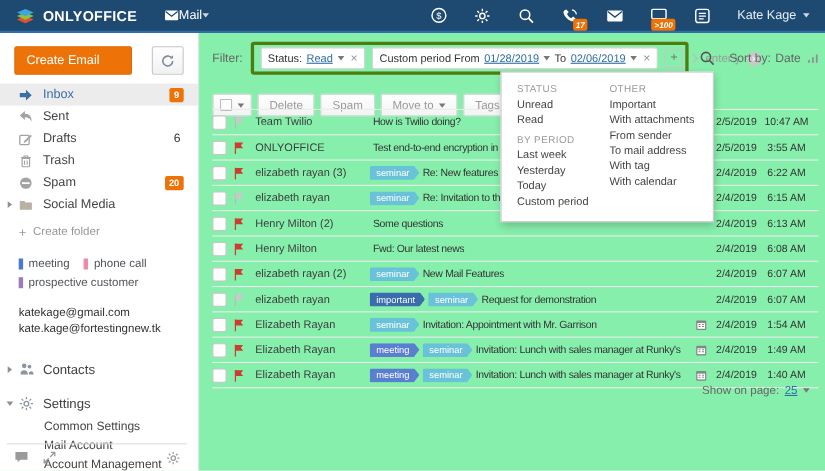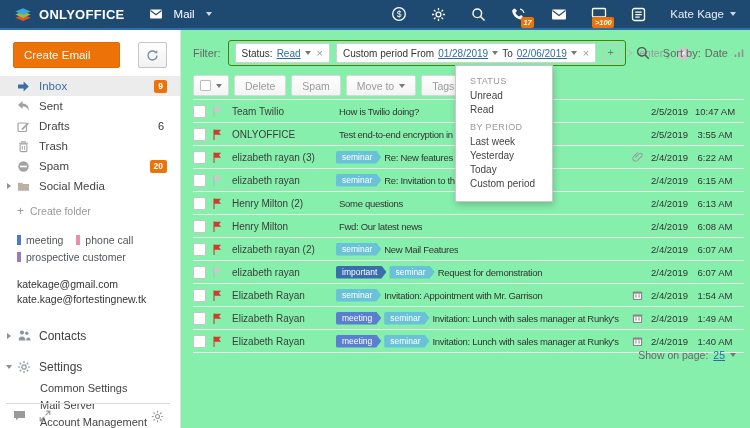--- a/index.html
+++ b/index.html
@@ -5,21 +5,21 @@
   html,body{margin:0;padding:0;}
   body{width:750px;height:428px;overflow:hidden;background:#fff;
        font-family:"Liberation Sans",sans-serif;color:#333;font-size:11px;}
   .app{position:relative;width:750px;height:428px;}
 
   
   .topbar{position:absolute;top:0;left:0;right:0;height:28px;background:#1e4a72;
           border-bottom:2px solid #2f6da8;display:flex;align-items:center;}
   .brand{display:flex;align-items:center;gap:6px;margin-left:13px;cursor:pointer;}
   .brand-name{color:#fff;font-weight:bold;font-size:13px;letter-spacing:.3px;}
-  .module{display:flex;align-items:center;gap:11px;margin-left:24px;color:#fff;
+  .module{display:flex;align-items:center;gap:0;margin-left:24px;color:#fff;
           font-size:11.5px;cursor:pointer;}
   .top-right{margin-left:auto;display:flex;align-items:center;gap:23px;margin-right:14px;}
   .tb-icon{position:relative;width:17px;height:17px;display:flex;align-items:center;
            justify-content:center;cursor:pointer;}
   .badge-orange{position:absolute;background:#ed7309;color:#fff;font-size:7.5px;
                 padding:1.5px 2.5px;border-radius:2px;bottom:-5px;right:-7px;line-height:1;
                 font-weight:bold;}
   .user{color:#e7edf4;font-size:11.5px;display:flex;gap:6px;align-items:center;cursor:pointer;}
   .caret-w{width:0;height:0;border-left:3.5px solid transparent;border-right:3.5px solid transparent;
            border-top:4px solid #cfd9e4;display:inline-block;}
@@ -68,41 +68,41 @@
                color:#8b8b8b;padding-left:7px;}
   .sb-icon{width:13px;height:13px;display:flex;cursor:pointer;color:#9a9a9a;}
   .sb-gear{margin-left:auto;margin-right:6px;}
 
   
   .main{position:absolute;top:30px;left:181px;right:0;bottom:0;background:#86efac;}
 
   .filterbar{position:absolute;top:10px;left:12px;right:6px;height:26px;display:flex;
              align-items:center;}
   .filter-label{font-size:11px;color:#666;margin-right:7px;flex:none;}
-  .filter-box{flex:1;height:24px;border:1px solid #4d7c0f;border-radius:3px;display:flex;
+  .filter-box{flex:1;height:24px;border:3px solid #4d7c0f;border-radius:3px;display:flex;
               align-items:center;padding:0 6px;gap:6px;min-width:0;}
   .chip{height:18px;border:1px solid #d2d2d2;border-radius:2px;display:flex;align-items:center;
         padding:0 6px;gap:4px;font-size:10px;background:#fff;white-space:nowrap;flex:none;}
   .lnk{color:#2e6da4;text-decoration:underline;cursor:pointer;}
   .chip-x{color:#999;font-size:11px;cursor:pointer;margin-left:2px;line-height:1;}
   .add-btn{width:15px;height:15px;border:1px solid #c6c6c6;border-radius:2px;color:#777;
            font-size:11px;line-height:13px;text-align:center;cursor:pointer;flex:none;}
   .add-chev{width:5px;height:5px;border-top:1px solid #bbb;border-right:1px solid #bbb;
             transform:rotate(45deg);flex:none;}
   .query-input{border:none;outline:none;flex:1;min-width:30px;font-size:10.5px;color:#333;
                font-family:inherit;background:transparent;}
   .query-input::placeholder{color:#9b9b9b;}
   .clear-btn{width:13px;height:13px;border-radius:50%;background:#c9c9c9;color:#fff;
              font-size:9px;line-height:13px;text-align:center;cursor:pointer;flex:none;}
   .search-btn{margin-left:10px;display:flex;cursor:pointer;flex:none;}
   .sortby{margin-left:13px;font-size:11px;color:#666;display:flex;gap:4px;align-items:center;
           flex:none;}
   .sort-icon{display:flex;margin-left:2px;cursor:pointer;}
 
-  .toolbar{position:absolute;top:45px;left:12px;display:flex;gap:5px;}
+  .toolbar{position:absolute;top:55px;left:12px;display:flex;gap:5px;}
   .tbtn{height:21px;border:1px solid #d8d8d8;border-radius:2px;
         background:linear-gradient(#fff,#f3f3f3);color:#9a9a9a;font-size:10.5px;
         padding:0 10px;display:flex;align-items:center;gap:5px;cursor:default;
         font-family:inherit;}
   .tbtn.sel{padding:0 6px;}
   .cb-s{width:9px;height:9px;border:1px solid #bdbdbd;border-radius:1px;background:#fff;}
 
   .list{position:absolute;top:69px;left:12px;right:6px;border-top:1px solid #ececec;}
   .mail-row{height:22px;display:flex;align-items:center;border-bottom:1px solid #ececec;
             font-size:10px;cursor:pointer;}
@@ -330,21 +330,21 @@
       <span class="s-icon">
         <svg width="14" height="14" viewBox="0 0 15 15">
           <circle cx="7.5" cy="7.5" r="2.3" stroke="currentColor" stroke-width="1.3" fill="none"></circle>
           <path d="M7.5 1v2.2M7.5 11.8V14M1 7.5h2.2M11.8 7.5H14M2.9 2.9l1.6 1.6M10.5 10.5l1.6 1.6M12.1 2.9l-1.6 1.6M4.5 10.5l-1.6 1.6" stroke="currentColor" stroke-width="1.3"></path>
         </svg>
       </span>
       <span>Settings</span>
     </div>
     <div class="settings-sub">
       <div>Common Settings</div>
-      <div>Mail Server</div>
+      <div>Mail Account</div>
       <div>Account Management</div>
     </div>
 
     <div class="side-bottom">
       <span class="sb-icon">
         <svg width="13" height="12" viewBox="0 0 13 12">
           <path d="M1 1h11v7H5.5L3 10.3V8H1z" fill="currentColor"></path>
         </svg>
       </span>
       <span class="sb-icon">
@@ -660,16 +660,25 @@
       <div class="dd-col1">
         <div class="dd-header">STATUS</div>
         <div class="dd-item">Unread</div>
         <div class="dd-item">Read</div>
         <div class="dd-header">BY PERIOD</div>
         <div class="dd-item">Last week</div>
         <div class="dd-item">Yesterday</div>
         <div class="dd-item">Today</div>
         <div class="dd-item">Custom period</div>
       </div>
+      <div class="dd-col2">
+        <div class="dd-header">OTHER</div>
+        <div class="dd-item">Important</div>
+        <div class="dd-item">With attachments</div>
+        <div class="dd-item">From sender</div>
+        <div class="dd-item">To mail address</div>
+        <div class="dd-item">With tag</div>
+        <div class="dd-item">With calendar</div>
+      </div>
     </div>
 
   </main>
 </div>
 
 </body></html>

